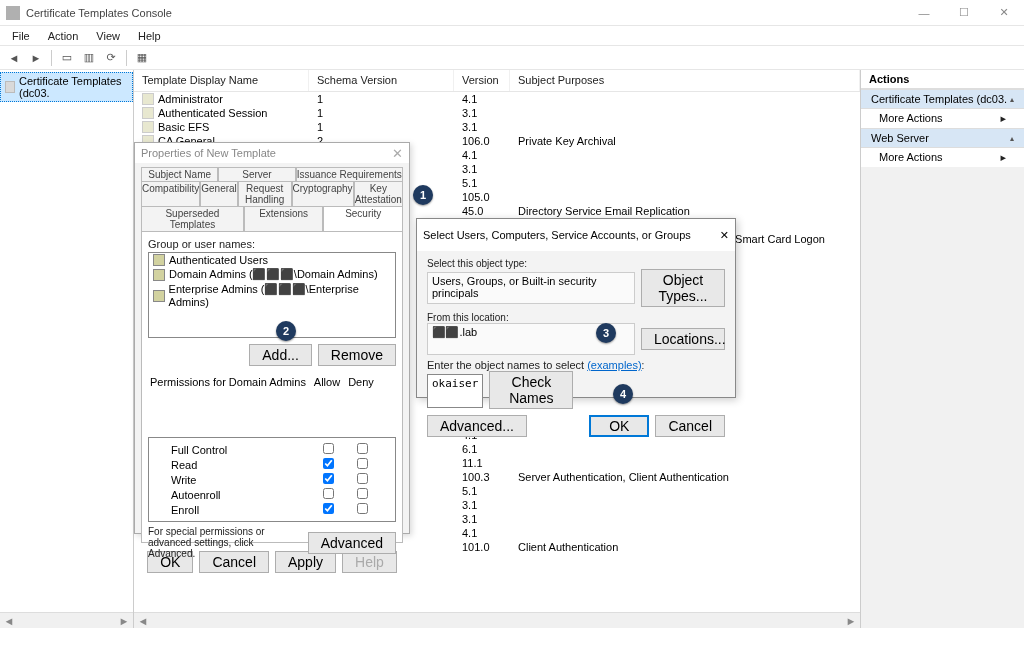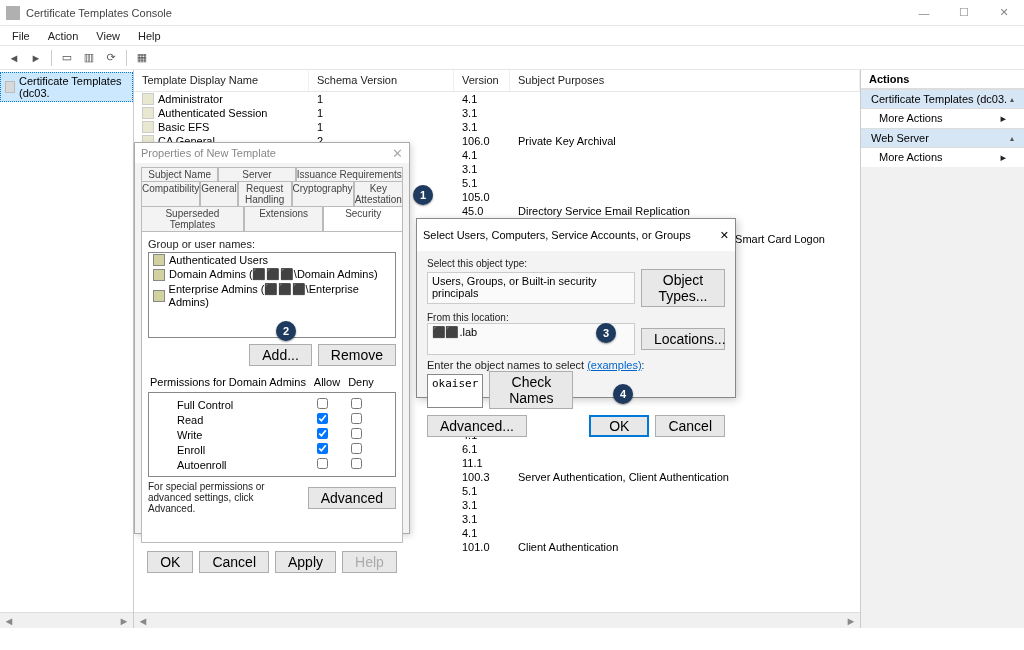--- a/index.html
+++ b/index.html
@@ -56,21 +56,21 @@
   .group-label { color: #222; margin-bottom: 2px; }
   .group-list { border: 1px solid #888; height: 86px; background: #fff; overflow: hidden; }
   .group-list .g-item { padding: 1px 4px; display: flex; gap: 4px; align-items: center; }
   .user-icon { width: 12px; height: 12px; background: #d2d2a0; border: 1px solid #888; }
   .btn { background: #e8e8e8; border: 1px solid #adadad; padding: 2px 12px; font-size: 14px; cursor: pointer; }
   .btn.disabled { color: #aaa; }
   .btn-row { display: flex; justify-content: flex-end; gap: 6px; margin-top: 6px; }
   .perm-head { display: flex; justify-content: space-between; padding: 4px 18px 4px 2px; margin-top: 6px; }
   .perm-head .ph-name { flex: 1; }
   .perm-head .ph-col { width: 34px; text-align: center; }
-  .perm-list { border: 1px solid #888; background: #fff; padding: 4px 22px; }
+  .perm-list { border: 1px solid #888; background: #fff; padding: 4px 16px; margin-top: 45px; }
   .perm-row { display: flex; align-items: center; height: 15px; }
   .perm-row .p-name { flex: 1; padding-left: 6px; }
   .perm-row .p-cb { width: 34px; text-align: center; }
   .perm-row input { width: 11px; height: 11px; }
   .note { margin-top: 4px; display: flex; justify-content: space-between; align-items: center; gap: 6px; }
   .note span { font-size: 10px; color: #222; }
   .dlg-bottom { display: flex; justify-content: center; gap: 6px; margin-top: 8px; }
   
   
   .dlg-select { position: absolute; left: 416px; top: 218px; width: 320px; height: 180px; background: #f3f3f3; border: 1px solid #888; box-shadow: 2px 2px 8px rgba(0,0,0,0.2); z-index: 10; }
@@ -501,27 +501,27 @@
           <span class="p-name">Read</span>
           <span class="p-cb"><input type="checkbox" checked="" style=""></span>
           <span class="p-cb"><input type="checkbox" style=""></span>
         </div>
         <div class="perm-row">
           <span class="p-name">Write</span>
           <span class="p-cb"><input type="checkbox" checked="" style=""></span>
           <span class="p-cb"><input type="checkbox" style=""></span>
         </div>
         <div class="perm-row">
+          <span class="p-name">Autoenroll</span>
+          <span class="p-cb"><input type="checkbox" style=""></span>
+          <span class="p-cb"><input type="checkbox" style=""></span>
+        </div>
+        <div class="perm-row">
           <span class="p-name">Enroll</span>
           <span class="p-cb"><input type="checkbox" checked="" style=""></span>
-          <span class="p-cb"><input type="checkbox" style=""></span>
-        </div>
-        <div class="perm-row">
-          <span class="p-name">Autoenroll</span>
-          <span class="p-cb"><input type="checkbox" style=""></span>
           <span class="p-cb"><input type="checkbox" style=""></span>
         </div>
       </div>
     <div class="note">
       <span>For special permissions or advanced settings, click Advanced.</span>
       <button class="btn">Advanced</button>
     </div>
   </div>
   <div class="dlg-bottom">
     <button class="btn">OK</button>

